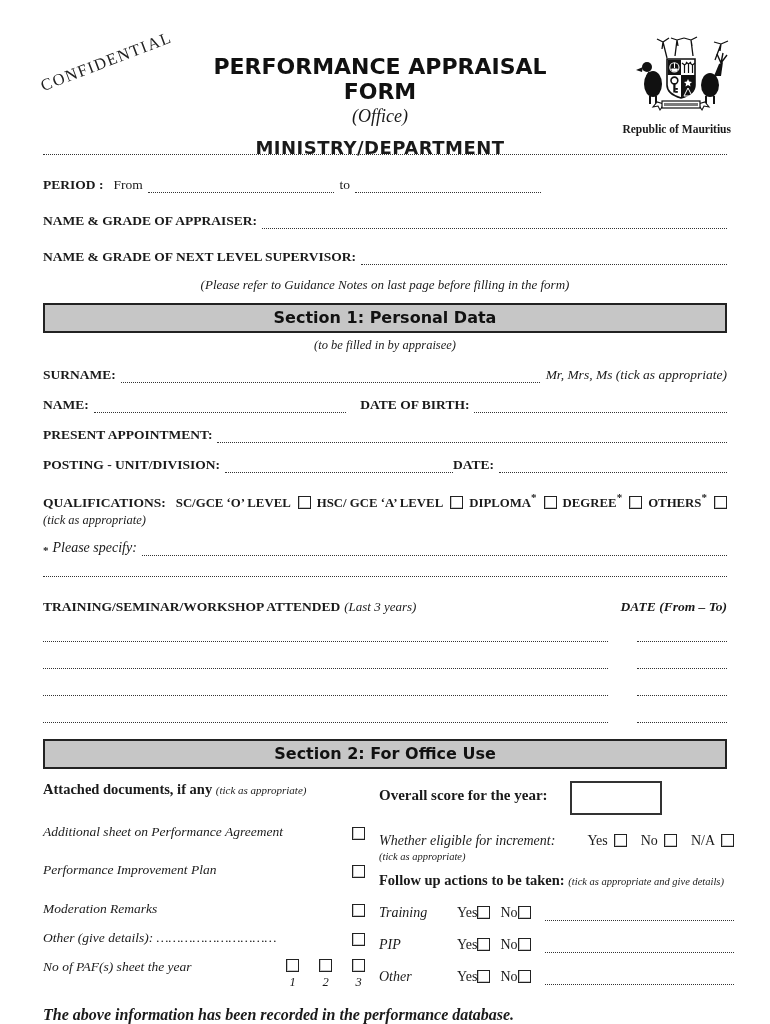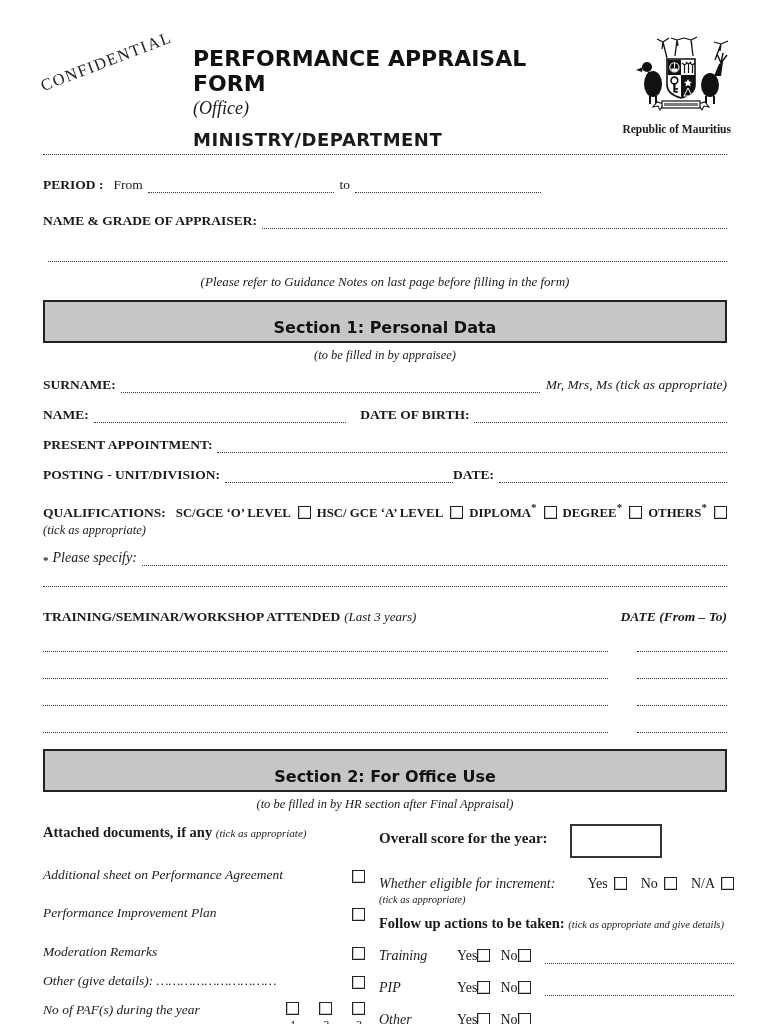--- a/index.html
+++ b/index.html
@@ -14,21 +14,21 @@
     overflow: hidden;
   }
 
   
   .header { position: relative; height: 108px; }
   .confidential {
     position: absolute; left: 2px; top: 38px;
     transform: rotate(-21deg); transform-origin: left bottom;
     font-size: 16.5px; letter-spacing: 1.5px; color: #222;
   }
-  .title-block { position: absolute; left: 150px; right: 160px; top: 8px; text-align: left; }
+  .title-block { position: absolute; left: 150px; right: 160px; top: 16px; text-align: center; }
   .main-title {
     font-family: "DejaVu Sans", sans-serif;
     font-weight: bold; font-size: 22px; letter-spacing: 0px; color: #111;
   }
   .sub-title { font-size: 18px; font-style: italic; margin-top: 2px; }
   .ministry-title {
     font-family: "DejaVu Sans", sans-serif;
     font-weight: bold; font-size: 18px; margin-top: 10px; letter-spacing: 0.5px;
   }
   .emblem-wrap { position: absolute; right: -4px; top: -2px; width: 118px; text-align: right; font-family: Liberation Serif, serif; }
@@ -41,21 +41,21 @@
   .blabel { font-weight: bold; font-size: 13.5px; white-space: nowrap; }
   .rlabel { font-size: 13.5px; white-space: nowrap; }
   .ital { font-style: italic; }
   .center { text-align: center; }
 
   .banner {
     margin-top: 10px;
     background: #c6c6c6;
     border: 2px solid #222;
     text-align: center;
-    padding: 16px 0 4px 0;
+    padding: 3px 0 4px 0;
     font-family: "DejaVu Sans", sans-serif;
     font-weight: bold; font-size: 16px; color: #111;
   }
   .fill-note { font-style: italic; font-size: 12.5px; text-align: center; margin-top: 5px; }
 
   
   .cb {
     display: inline-block; width: 13px; height: 13px;
     border: 1.6px solid #222; background: #fff;
     box-shadow: inset 1px -1px 0 rgba(0,0,0,0.22);
@@ -198,20 +198,21 @@
     <span class="dots" style="max-width:228px"></span>
     <span style="flex:1"></span>
   </div>
 
   <div class="line mt20">
     <span class="blabel">NAME &amp; GRADE OF APPRAISER:</span>
     <span class="dots"></span>
   </div>
 
   <div class="line mt20">
+    <span class="blabel">NAME &amp; GRADE OF NEXT LEVEL SUPERVISOR:</span>
     <span class="dots"></span>
   </div>
 
   <div class="center ital mt12" style="font-size:13px">(Please refer to Guidance Notes on last page before filling in the form)</div>
 
   <div class="banner">Section 1:  Personal Data</div>
   <div class="fill-note">(to be filled in by appraisee)</div>
 
   <div class="line mt14">
     <span class="blabel">SURNAME:</span>
@@ -276,21 +277,20 @@
   <div class="train-row">
     <span class="train-left"></span>
     <span class="train-right"></span>
   </div>
   <div class="train-row">
     <span class="train-left"></span>
     <span class="train-right"></span>
   </div>
 
   <div class="banner" style="margin-top:16px">Section 2:  For Office Use</div>
-  <div class="fill-note">(to be filled in by HR section after Final Appraisal)</div>
 
   <div class="office-grid">
 
     <div class="col-left">
       <div class="att-head">
         <span>Attached documents, if any</span>
         <span class="att-note">(tick as appropriate)</span>
       </div>
 
       <div class="att-row" style="margin-top:26px">
@@ -304,21 +304,21 @@
       <div class="att-row" style="margin-top:23px">
         <span>Moderation Remarks</span>
         <span class="cb"></span>
       </div>
       <div class="att-row" style="margin-top:13px">
         <span>Other (give details): …………………………</span>
         <span class="cb"></span>
       </div>
 
       <div class="paf-row" style="margin-top:13px">
-        <span>No of PAF(s) during the year</span>
+        <span>No of PAF(s) sheet the year</span>
         <span class="paf-boxes">
           <span class="paf-opt">
             <span class="cb"></span>
             <span class="num">1</span>
           </span>
           <span class="paf-opt">
             <span class="cb"></span>
             <span class="num">2</span>
           </span>
           <span class="paf-opt">

